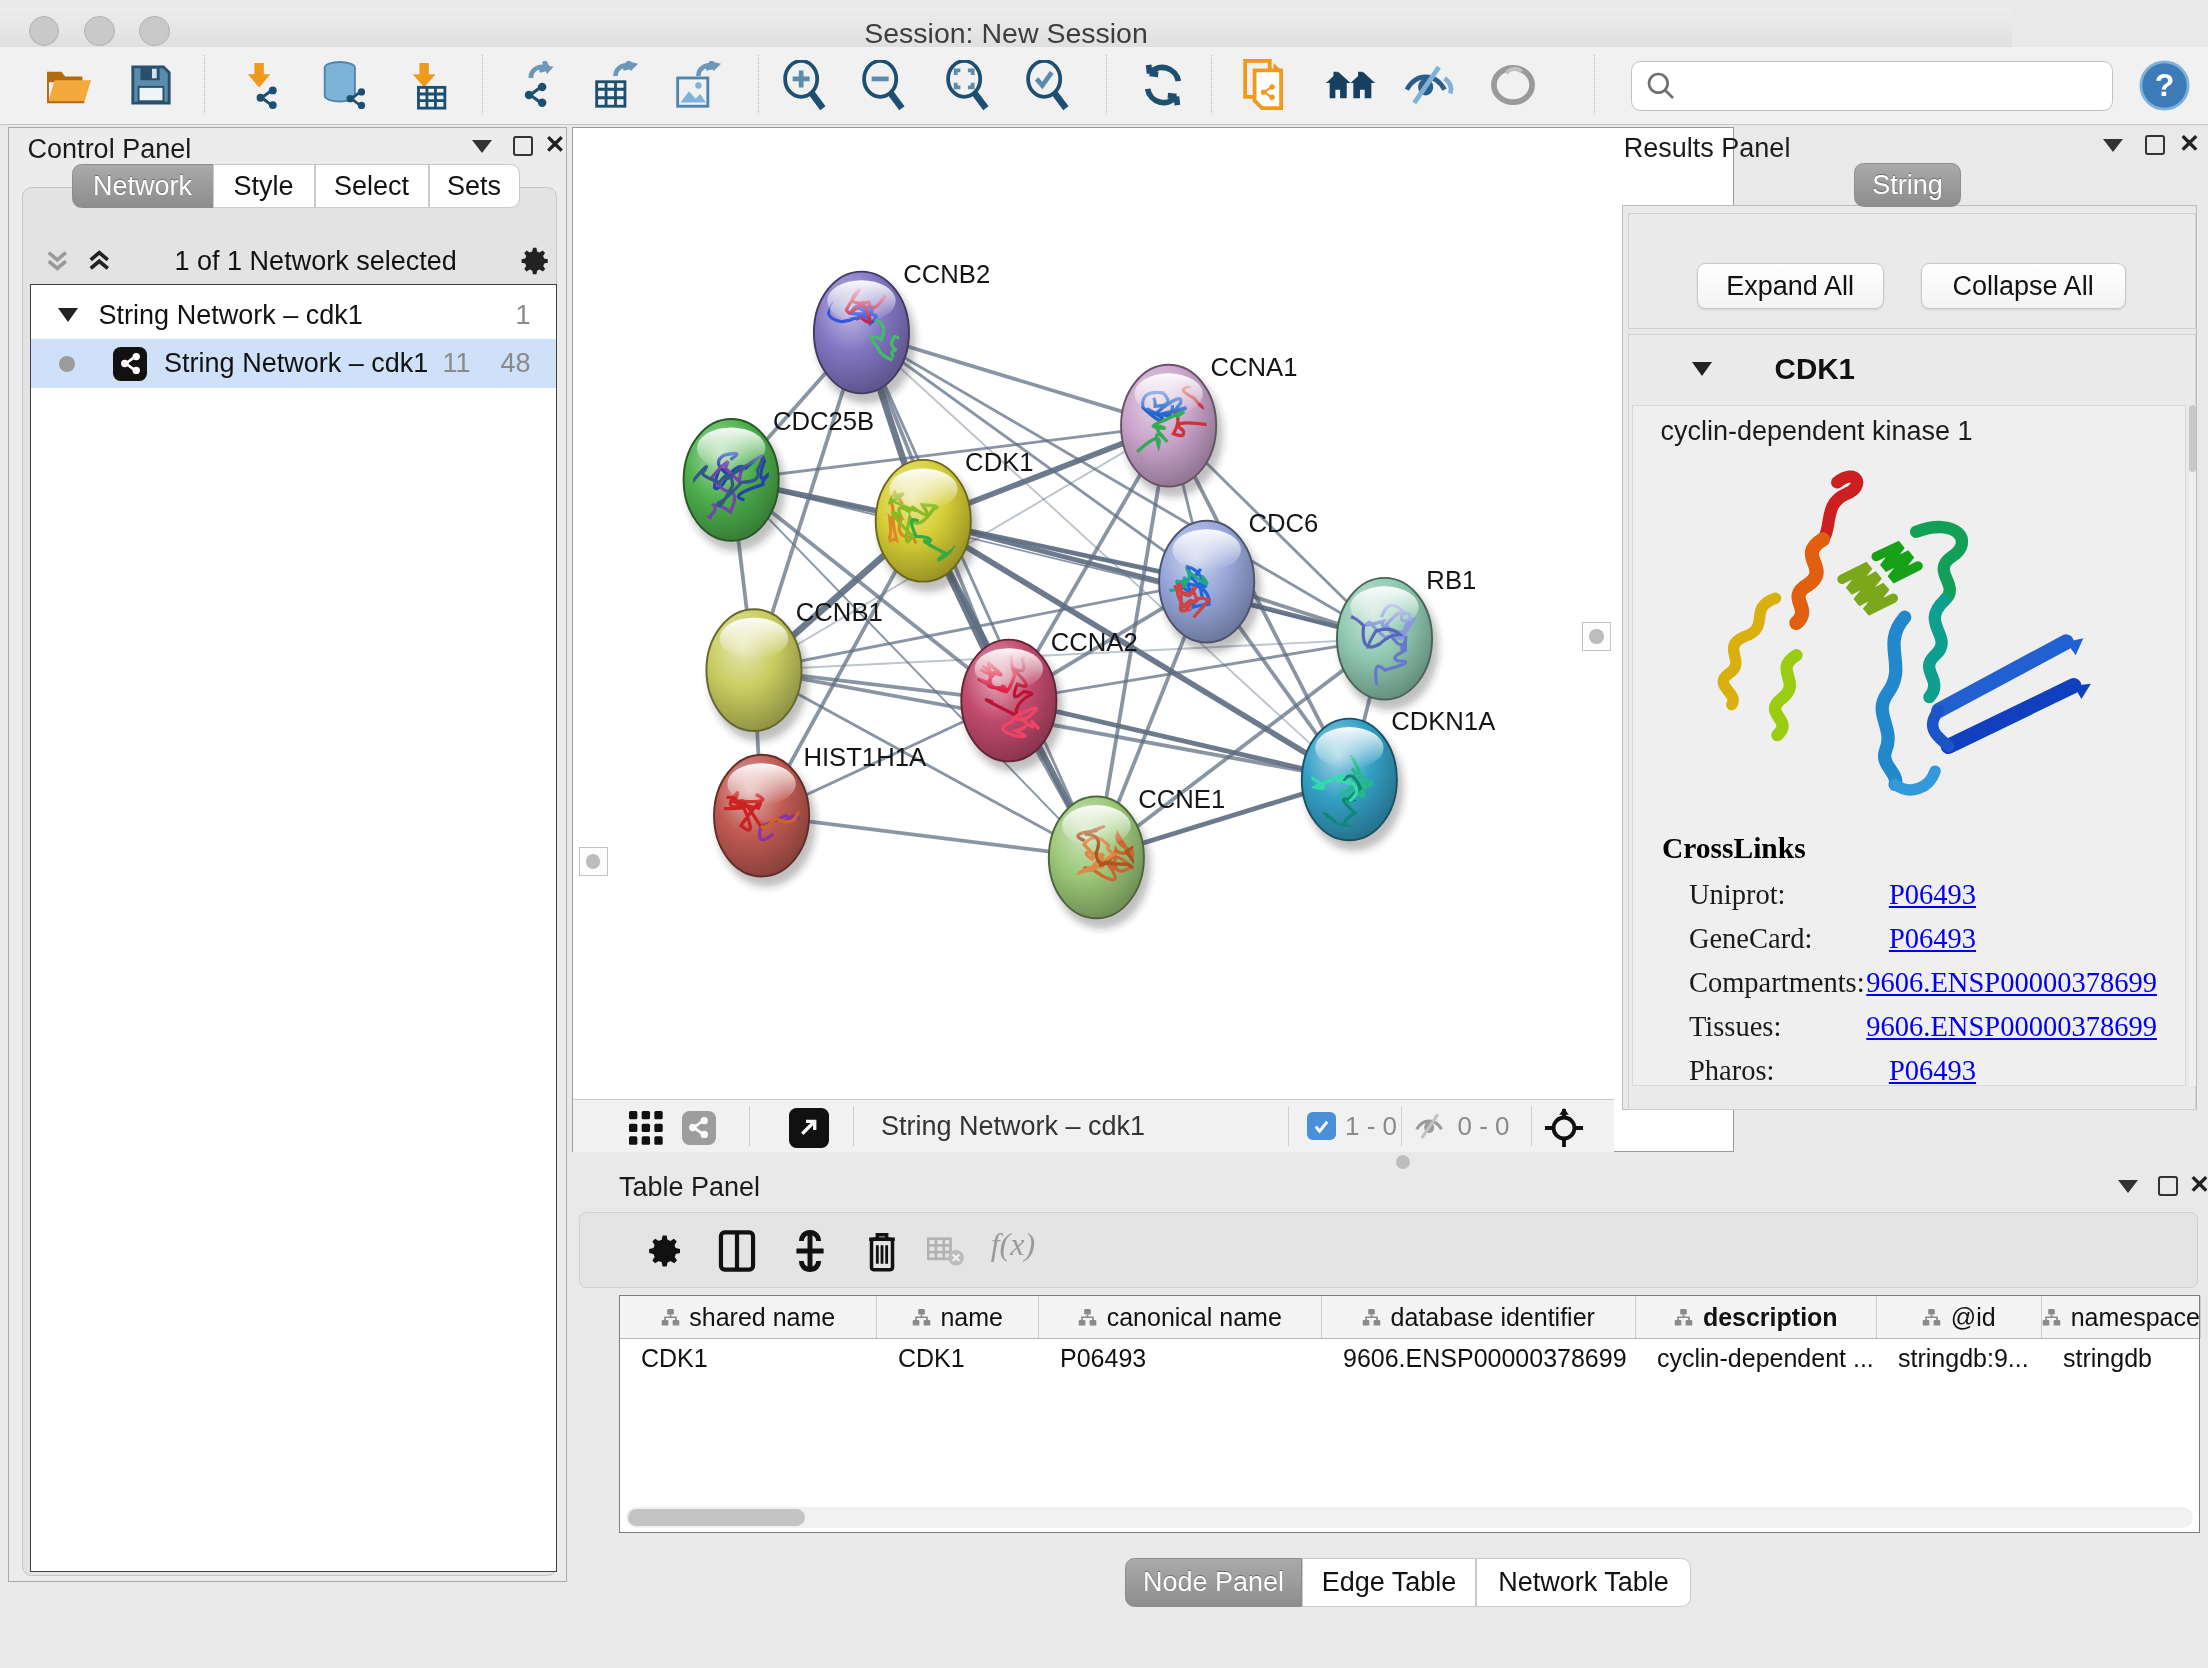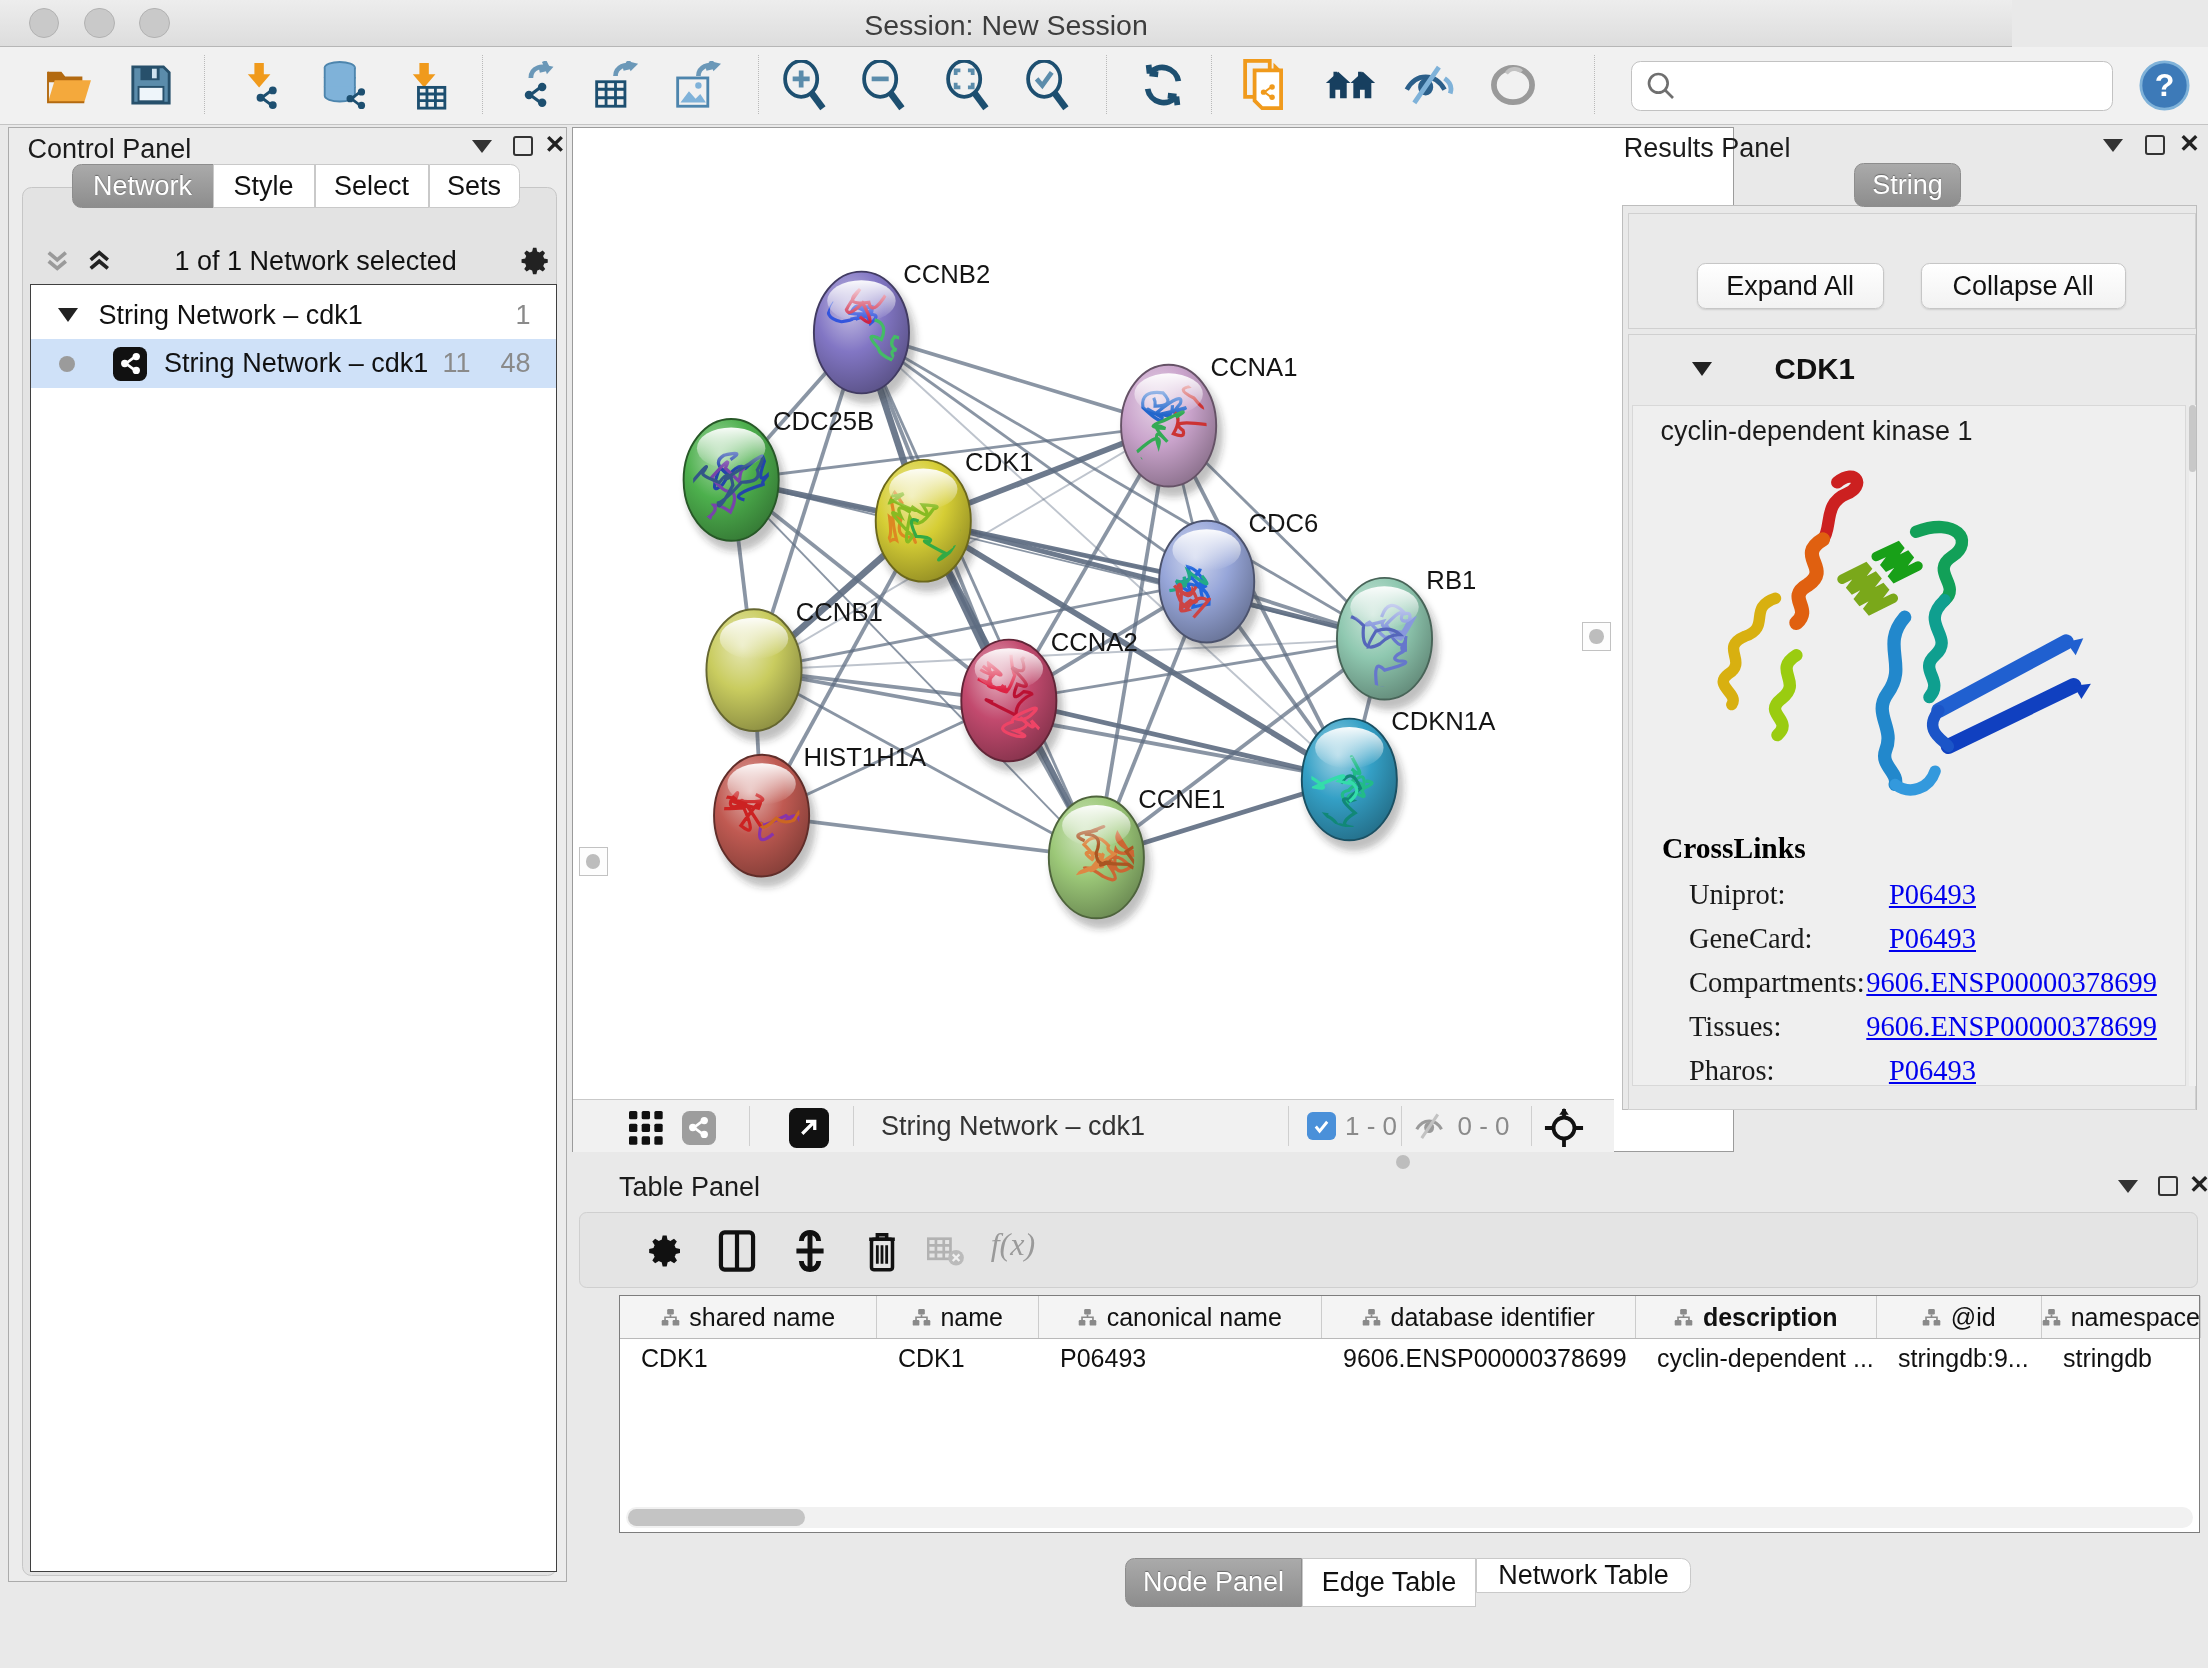--- a/index.html
+++ b/index.html
@@ -1,19 +1,19 @@
 <!DOCTYPE html>
 <html style="font-size:15px"><head>
 <meta charset="utf-8">
 <style>
   html,body{margin:0;padding:0;background:#e9e9e9;font-family:"Liberation Sans",sans-serif;}
   .window{position:relative;width:2208px;height:1668px;background:#e9e9e9;overflow:hidden;}
   .abs{position:absolute;}
   
-  .titlebar{left:0;top:0;width:2012px;height:46px;background:linear-gradient(#ededed,#dddddd);border-bottom:1px solid #b6b6b6;}
+  .titlebar{left:0;top:8px;width:2012px;height:46px;background:linear-gradient(#ededed,#dddddd);border-bottom:1px solid #b6b6b6;}
   .tl-circle{width:28.5px;height:28.5px;border-radius:50%;background:#c9c9c9;border:1px solid #b2b2b2;top:7.6px;}
   .win-title{width:100%;text-align:center;top:8.6px;font-size:28.5px;color:#3d3d3d;}
   
   .toolbar{left:0;top:47px;width:2208px;height:77px;background:#f1f1f1;border-bottom:1px solid #c4c4c4;}
   .tb-btn{width:53px;height:61px;top:7.6px;display:flex;align-items:center;justify-content:center;}
   .tb-sep{top:7.6px;height:59px;border-left:1.9px dotted #b9b9b9;width:0;}
   .searchbox{left:1631px;top:14.3px;width:480px;height:48px;background:#fff;border:1.9px solid #c2c2c2;border-radius:9.5px;display:flex;align-items:center;}
   .searchbox input{border:none;outline:none;font-size:25px;flex:1;background:transparent;font-family:"Liberation Sans",sans-serif;}
   
   .panel-title{font-size:27px;color:#1b1b1b;}
@@ -819,20 +819,20 @@
           <div class="abs hthumb"></div>
         </div>
     </div>
 
     <div class="tab sel rL" style="left:553px;top:390px;width:177px;height:49px">
         <span>Node Panel</span>
       </div>
     <div class="tab" style="left:730px;top:390px;width:174px;height:49px">
         <span>Edge Table</span>
       </div>
-    <div class="tab rR" style="left:904px;top:390px;width:215px;height:35px">
+    <div class="tab rR" style="left:904px;top:390px;width:215px;height:49px">
         <span>Network Table</span>
       </div>
   </div>
 
 
 </div>
 
 
 </body></html>

